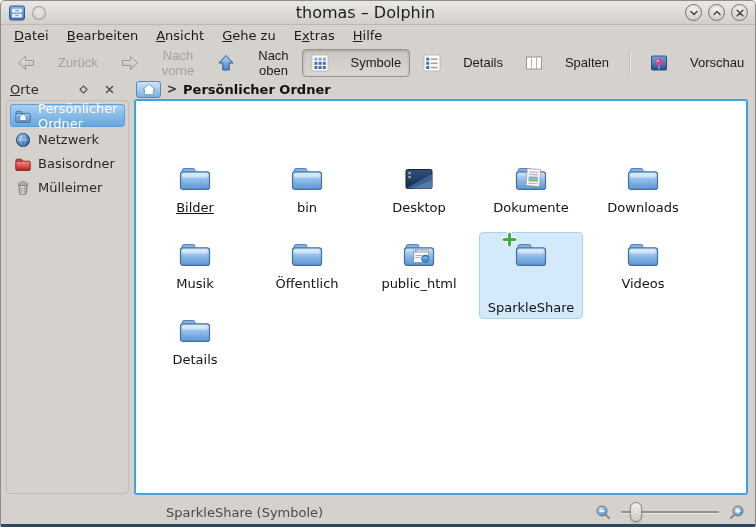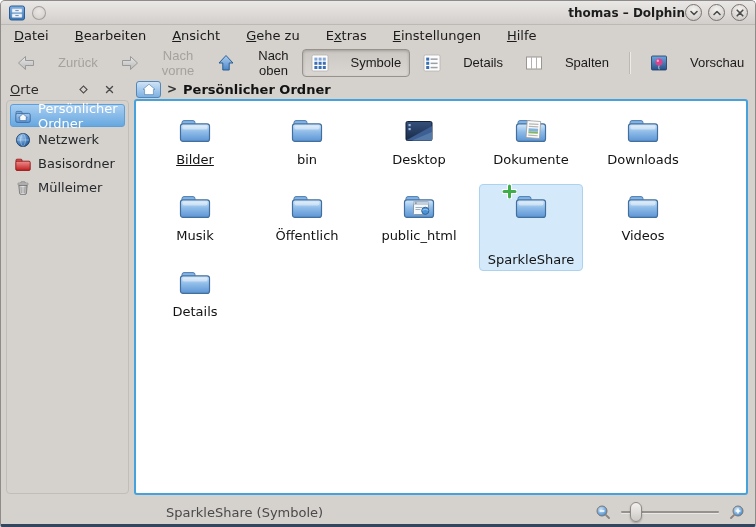--- a/index.html
+++ b/index.html
@@ -7,27 +7,27 @@
   .window{position:relative;width:756px;height:527px;background:#d5d1cd;border:1px solid #8f8b88;
     border-bottom:3px solid #33465e;border-radius:5px 5px 2px 2px;overflow:hidden;
     display:flex;flex-direction:column;}
   
   .titlebar{height:24px;flex:0 0 auto;display:flex;align-items:center;padding:0 7px;
     background:linear-gradient(#eae8e6,#d2cecb);border-bottom:1px solid #bcb8b4;}
   .win-icon{width:18px;height:18px;margin-right:6px;}
   .faint-circle{width:14px;height:14px;border-radius:50%;
     background:radial-gradient(circle at 50% 35%, #e9e7e5, #d0ccc8);
     border:1px solid rgba(110,105,100,.5);}
-  .title-text{flex:1;text-align:right;font-size:12px;color:#1d1d1d;font-weight:bold;}
+  .title-text{flex:1;text-align:center;font-size:16px;color:#1d1d1d;}
   .win-controls{display:flex;gap:6px;}
   .ctrl-btn{width:17px;height:17px;border-radius:50%;border:1px solid #77736f;padding:0;
     background:radial-gradient(circle at 50% 30%, #f5f3f1, #c8c4c0);
     display:flex;align-items:center;justify-content:center;cursor:default;}
   
-  .menubar{height:21px;flex:0 0 auto;display:flex;align-items:center;padding:0 4px;gap:8px;}
+  .menubar{height:21px;flex:0 0 auto;display:flex;align-items:center;padding:0 4px;}
   .menu-item{padding:2px 9px;font-size:13px;color:#1b1b1b;}
   .mn{text-decoration:underline;}
   
   .toolbar{height:33px;flex:0 0 auto;display:flex;align-items:center;padding:0 6px;gap:4px;}
   .tb-btn{display:flex;align-items:center;gap:22px;padding:4px 8px;font-size:13px;color:#1b1b1b;
     background:transparent;border:1px solid transparent;border-radius:4px;}
   .tb-btn.pressed{border-color:#97928c;background:linear-gradient(#cbc7c3,#dad6d2);
     box-shadow:inset 0 1px 3px rgba(0,0,0,.22);}
   .tb-btn.disabled{color:#a5a19d;}
   .tb-sep{width:1px;height:22px;background:#bcb8b4;box-shadow:1px 0 0 #edebe9;margin:0 7px;flex:0 0 auto;}
@@ -42,21 +42,21 @@
   .place-item{display:flex;align-items:center;gap:7px;height:23px;padding:0 4px;font-size:13px;
     color:#26292c;border-radius:3px;border:1px solid transparent;margin-bottom:1px;}
   .place-item.selected{background:linear-gradient(#a9cef1,#67a8e0);border-color:#5d9fd8;color:#ffffff;}
   .right-col{flex:1;display:flex;flex-direction:column;min-width:0;padding:0 7px 5px 1px;}
   .breadcrumb{height:20px;display:flex;align-items:center;gap:6px;font-size:13px;padding-left:2px;}
   .crumb-home{width:25px;height:17px;border-radius:3px;border:1px solid #5486b8;padding:0;
     background:linear-gradient(#cfe3f6,#7db1e2);display:flex;align-items:center;justify-content:center;}
   .crumb-sep{color:#333333;font-weight:bold;font-size:12px;}
   .crumb-current{font-weight:bold;color:#121212;}
   .view{flex:1;background:#ffffff;border:2px solid #46a2dd;border-radius:3px;overflow:hidden;}
-  #file-grid{display:grid;grid-template-columns:repeat(5,112px);grid-auto-rows:76px;padding:7px 0 0 3px;}
+  #file-grid{display:grid;grid-template-columns:repeat(5,112px);grid-auto-rows:76px;padding:7px 0 0 3px;margin-top:48px;}
   .file-item{display:flex;justify-content:center;align-items:flex-start;}
   .file-inner{display:flex;flex-direction:column;align-items:center;padding:4px 8px 3px;
     border-radius:4px;border:1px solid transparent;position:relative;}
   .file-inner.selected{background:#d4e9fa;border-color:#abd3f0;gap:24px;}
   .file-icon{width:36px;height:36px;position:relative;}
   .emblem{position:absolute;left:-11px;top:-5px;width:15px;height:15px;}
   .file-label{font-size:13px;color:#121212;margin-top:3px;white-space:nowrap;}
   .file-label.hovered{text-decoration:underline;}
   
   .statusbar{height:24px;flex:0 0 auto;display:flex;align-items:center;padding:0 10px 0 165px;
@@ -117,21 +117,20 @@
         </button>
       </span>
   </div>
 
   <div class="menubar" id="menubar">
       <div class="menu-item"><span class="mn">D</span>atei</div>
       <div class="menu-item"><span class="mn">B</span>earbeiten</div>
       <div class="menu-item"><span class="mn">A</span>nsicht</div>
       <div class="menu-item"><span class="mn">G</span>ehe zu</div>
       <div class="menu-item">E<span class="mn">x</span>tras</div>
-      <div class="menu-item"><span class="mn">E</span>instellungen</div>
       <div class="menu-item"><span class="mn">H</span>ilfe</div>
     </div>
 
   <div class="toolbar" id="toolbar">
       <button class="tb-btn disabled">
         <span class="icn">
           <svg width="20" height="20" viewBox="0 0 20 20">
             <defs>
               <linearGradient id="gal" x1="0" x2="0" y1="0" y2="1">
                 <stop offset="0" stop-color="#e9e9e9"></stop>

